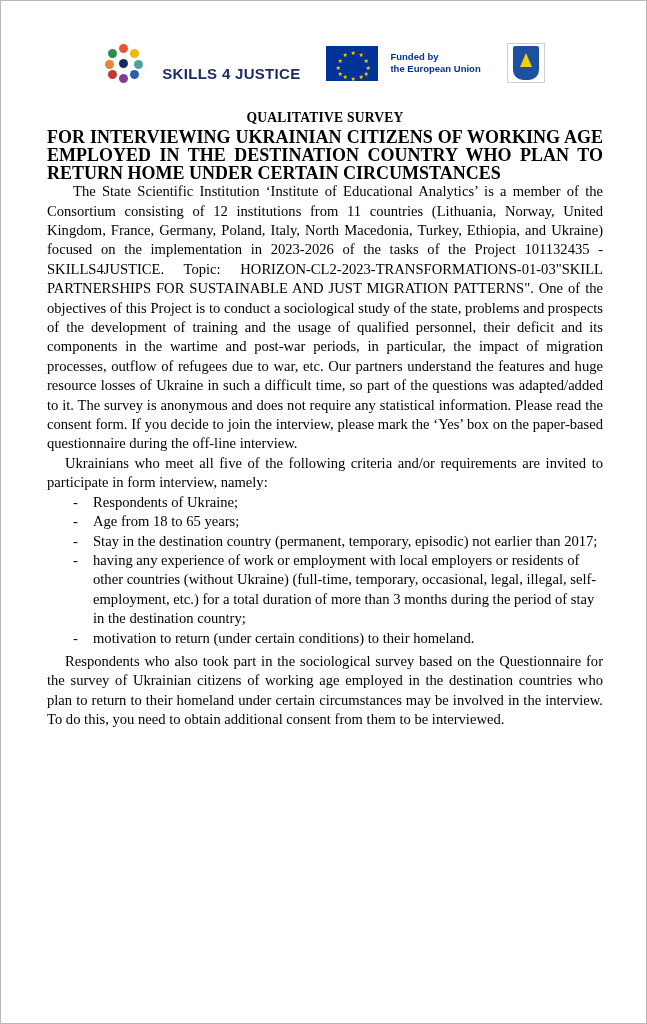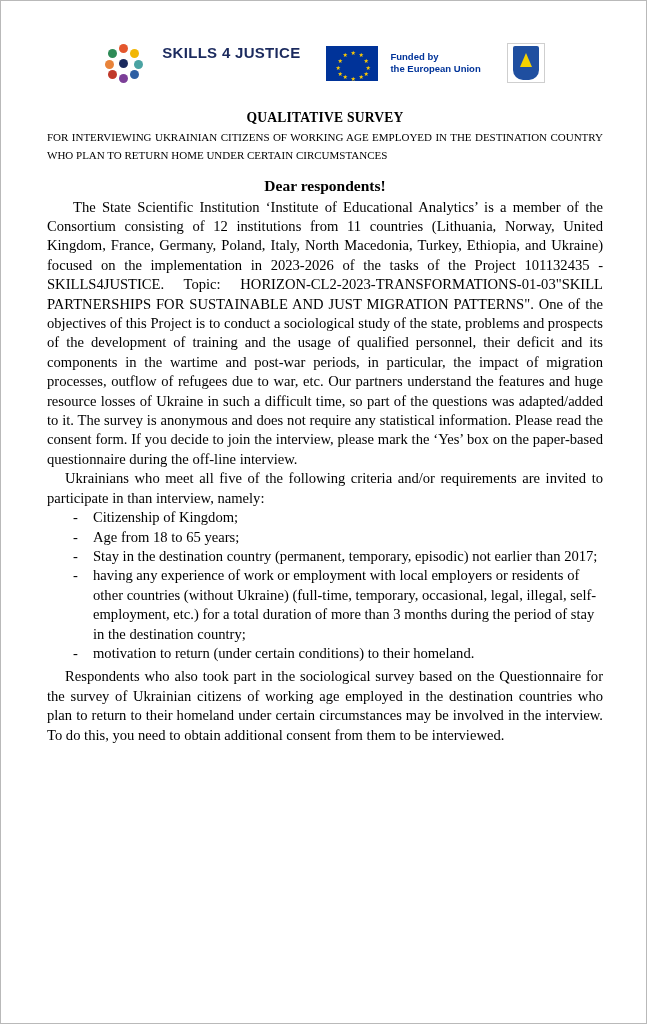--- a/index.html
+++ b/index.html
@@ -37,21 +37,21 @@
     align-items: center;
     justify-content: center;
     gap: 26px;
     height: 56px;
     margin-top: 12px;
   }
 
   
   .s4j {
     display: flex;
-    align-items: flex-start;
+    align-items: flex-end;
     gap: 19px;
   }
   .s4j-mark {
     width: 38px; height: 38px;
     position: relative;
   }
   .s4j-mark .dot {
     position: absolute;
     width: 9px; height: 9px;
     border-radius: 50%;
@@ -162,22 +162,22 @@
     line-height: 18.6px;
     text-align: left;
   }
   .title-center {
     text-align: center;
     font-weight: bold;
     font-size: 13.6px;
     letter-spacing: .2px;
   }
   .title-block {
-    font-weight: normal;
-    font-size: 11px;
+    font-weight: bold;
+    font-size: 18px;
     line-height: 18.2px;
     margin-top: 0px;
     text-align: justify;
   }
   .salutation {
     text-align: center;
     font-weight: bold;
     font-size: 15.5px;
     margin-top: 13px;
     margin-bottom: 2px;
@@ -257,30 +257,29 @@
         <div class="iea-emblem"></div>
       </div>
 
     </div>
 
     <div class="doc">
 
       <div class="title-center">QUALITATIVE SURVEY</div>
       <div class="title-block">FOR INTERVIEWING UKRAINIAN CITIZENS OF WORKING AGE EMPLOYED IN THE DESTINATION COUNTRY WHO PLAN TO RETURN HOME UNDER CERTAIN CIRCUMSTANCES</div>
 
-      <div class="salutation">Dear respondents!</div>
 
       <p class="body">The State Scientific Institution ‘Institute of Educational Analytics’ is a member of the Consortium consisting of 12 institutions from 11 countries (Lithuania, Norway, United Kingdom, France, Germany, Poland, Italy, North Macedonia, Turkey, Ethiopia, and Ukraine) focused on the implementation in 2023-2026 of the tasks of the Project 101132435 - SKILLS4JUSTICE. Topic: HORIZON-CL2-2023-TRANSFORMATIONS-01-03"SKILL PARTNERSHIPS FOR SUSTAINABLE AND JUST MIGRATION PATTERNS". One of the objectives of this Project is to conduct a sociological study of the state, problems and prospects of the development of training and the usage of qualified personnel, their deficit and its components in the wartime and post-war periods, in particular, the impact of migration processes, outflow of refugees due to war, etc. Our partners understand the features and huge resource losses of Ukraine in such a difficult time, so part of the questions was adapted/added to it. The survey is anonymous and does not require any statistical information. Please read the consent form. If you decide to join the interview, please mark the ‘Yes’ box on the paper-based questionnaire during the off-line interview.</p>
 
-      <p class="body tight">Ukrainians who meet all five of the following criteria and/or requirements are invited to participate in than interview, namely:</p>
+      <p class="body tight">Ukrainians who meet all five of the following criteria and/or requirements are invited to participate in form interview, namely:</p>
 
       <ul class="list">
         <li>
           <span class="dash">-</span>
-          <span>Citizenship of Kingdom;</span>
+          <span>Respondents of Ukraine;</span>
         </li>
         <li>
           <span class="dash">-</span>
           <span>Age from 18 to 65 years;</span>
         </li>
         <li>
           <span class="dash">-</span>
           <span>Stay in the destination country (permanent, temporary, episodic) not earlier than 2017;</span>
         </li>
         <li>

